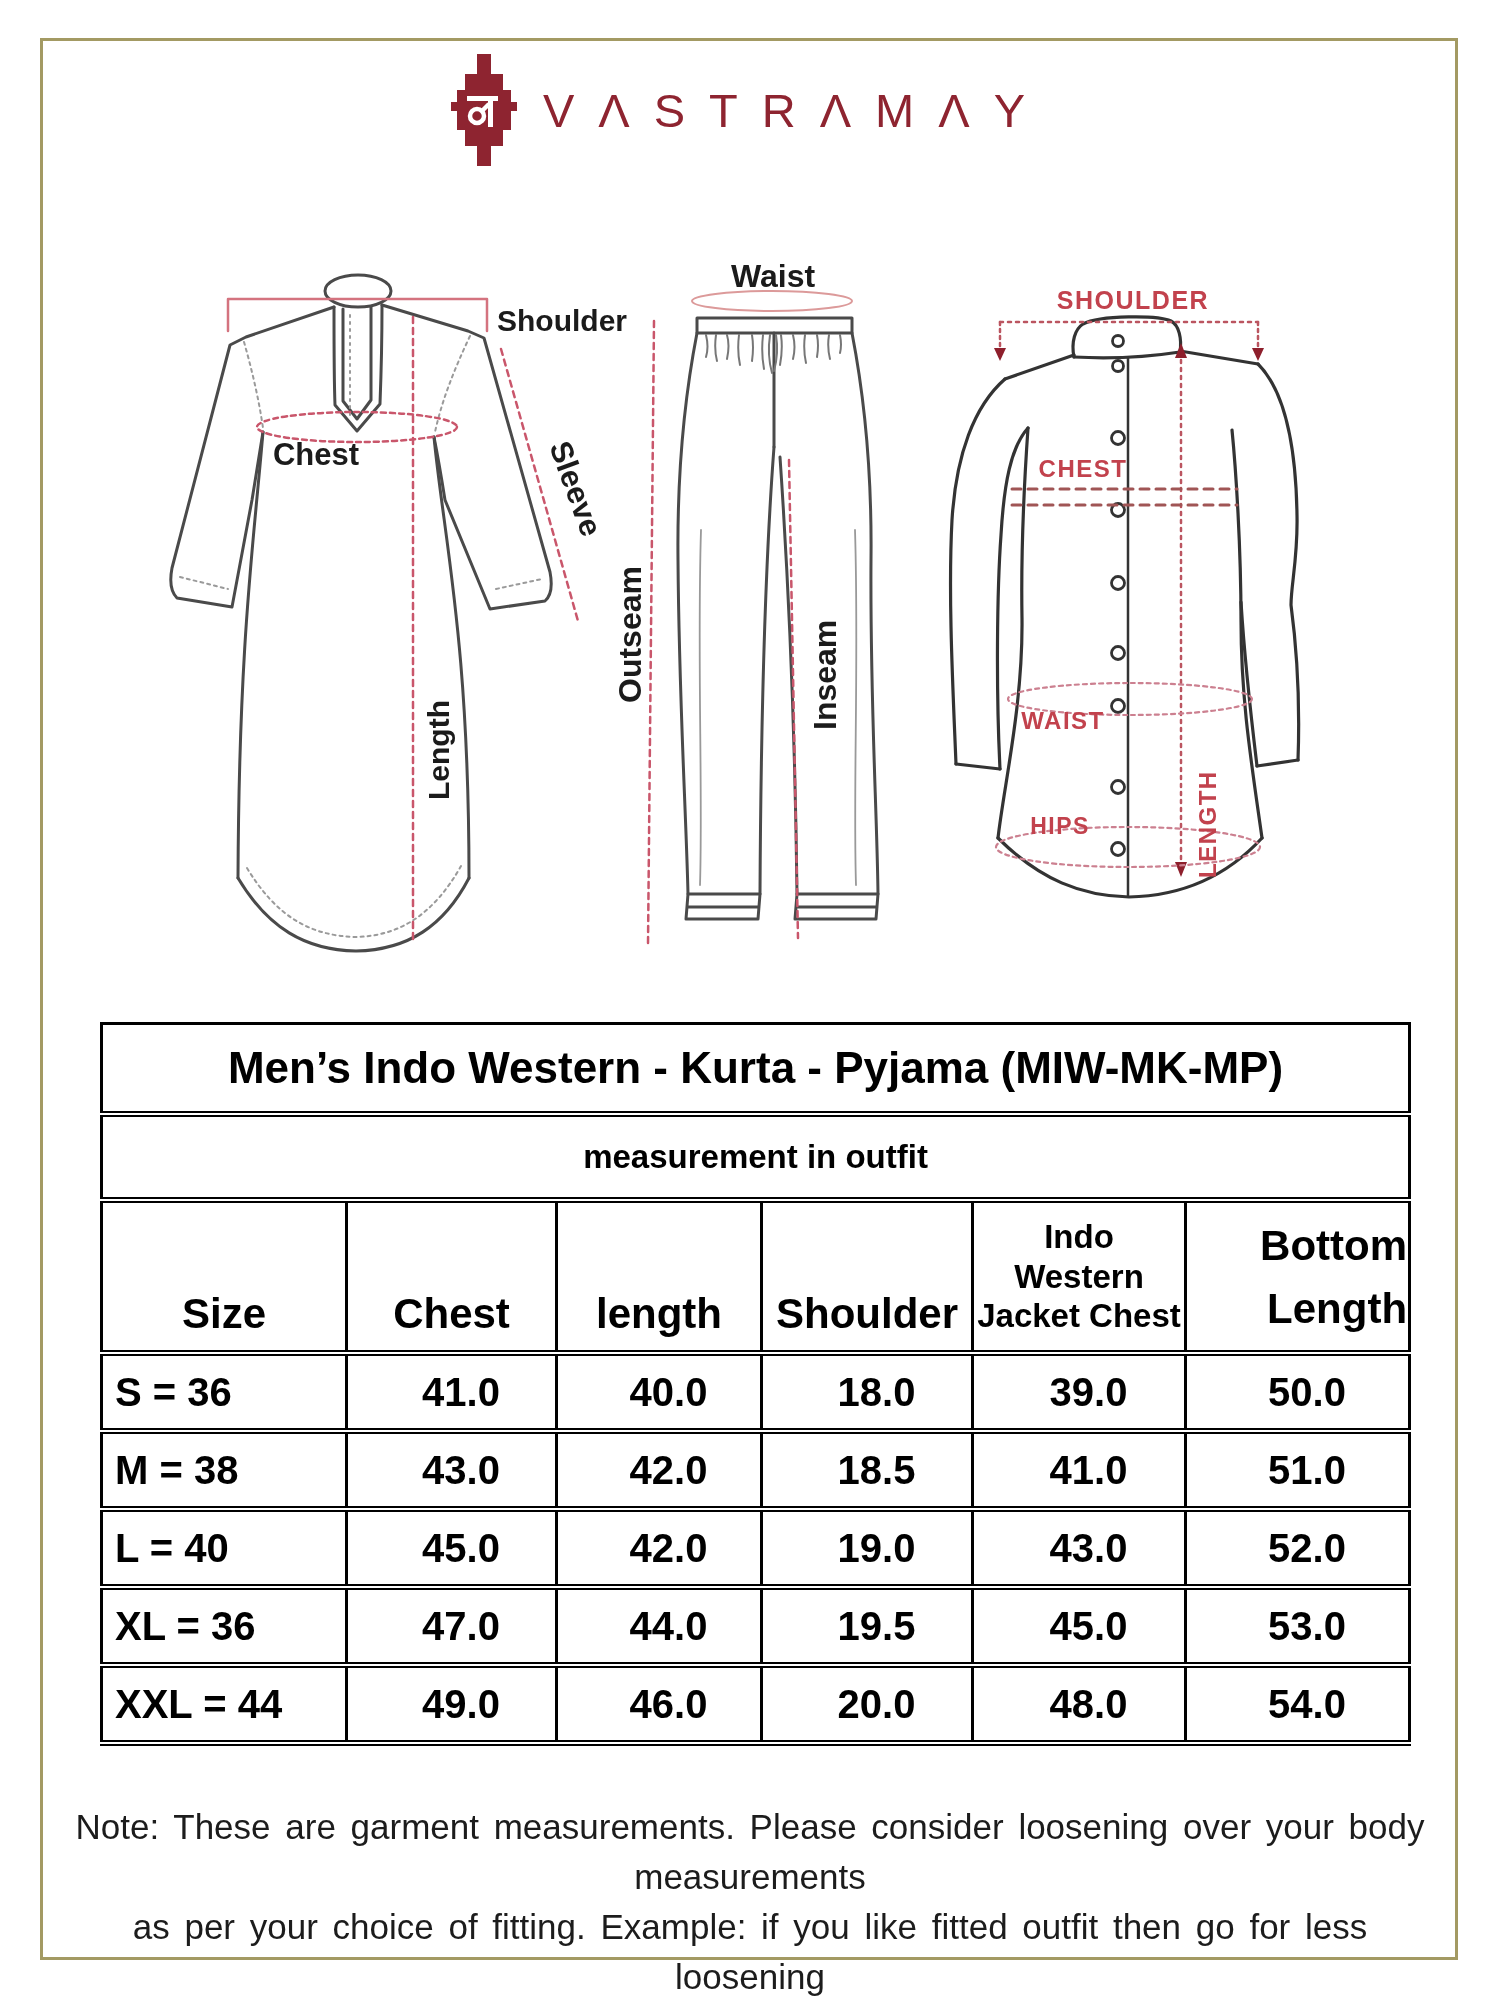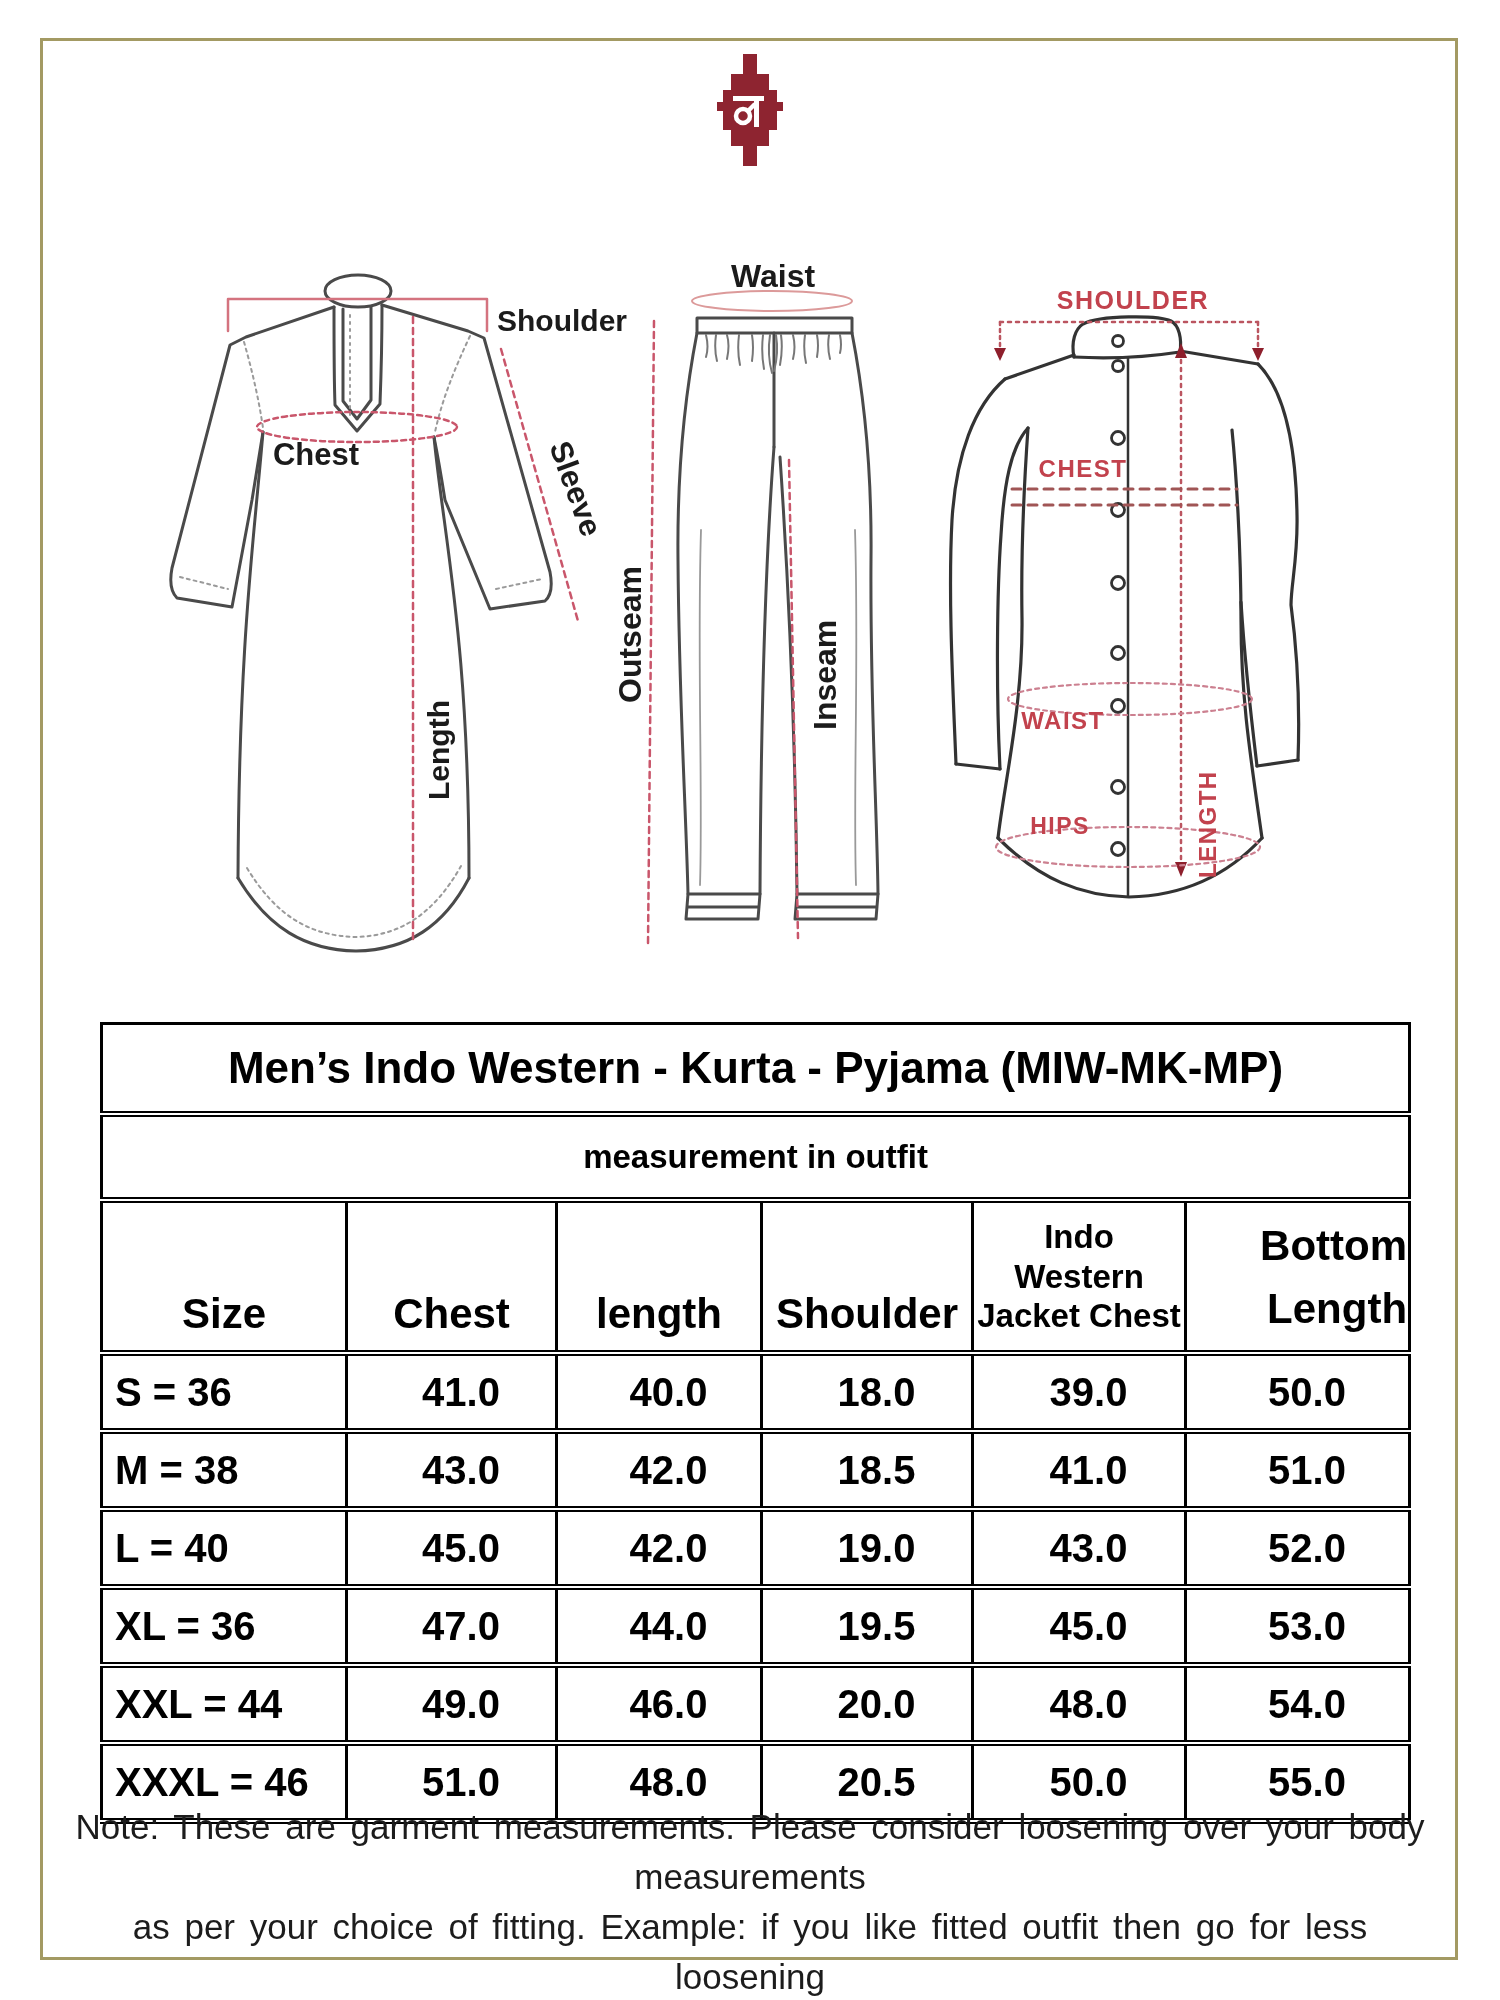--- a/index.html
+++ b/index.html
@@ -54,20 +54,21 @@
         <rect x="14" y="76" width="38" height="18"></rect>
         <rect x="26" y="90" width="14" height="24"></rect>
       </g>
       <g>
         <rect x="16" y="44" width="31" height="5" fill="#fff"></rect>
         <rect x="37" y="44" width="5" height="31" fill="#fff"></rect>
         <circle cx="26" cy="64" r="7" fill="none" stroke="#fff" stroke-width="4.5"></circle>
         <path d="M31 59 L38 52" stroke="#fff" stroke-width="4.5" fill="none"></path>
       </g>
     </svg>
+    <div id="wordmark">VΛSTRΛMΛY</div>
   </div>
 
   <svg width="1500" height="1000" viewBox="0 0 1500 1000" style="position:absolute;left:0;top:0;" fill="none" stroke-linejoin="round" stroke-linecap="round">
 
     <g>
       <g stroke="#4a4a4a" stroke-width="3">
         <ellipse cx="358" cy="291" rx="33" ry="16"></ellipse>
         <path d="M334 307 C334 340 334 380 335 405 L357 431 L380 404 C381 378 382 340 382 305"></path>
         <path d="M343 309 L343 401 L357 419 L371 400 L371 307"></path>
         <path d="M334 307 L246 337 L230 345 L172 568 Q168 589 177 598 L232 607 L252 500 Q258 462 263 432"></path>
@@ -235,28 +236,20 @@
       <td>53.0</td>
     </tr>
     <tr class="data-row">
       <td class="size-cell">XXL = 44</td>
       <td>49.0</td>
       <td>46.0</td>
       <td>20.0</td>
       <td>48.0</td>
       <td>54.0</td>
     </tr>
-    <tr class="data-row">
-      <td class="size-cell">XXXL = 46</td>
-      <td>51.0</td>
-      <td>48.0</td>
-      <td>20.5</td>
-      <td>50.0</td>
-      <td>55.0</td>
-    </tr>
   </tbody>
     </table>
 
   <div id="note">
     <span>Note: These are garment measurements. Please consider loosening over your body measurements</span>
     <span>as per your choice of fitting. Example: if you like fitted outfit then go for less loosening</span>
   </div>
 </div>
 
 </body></html>

